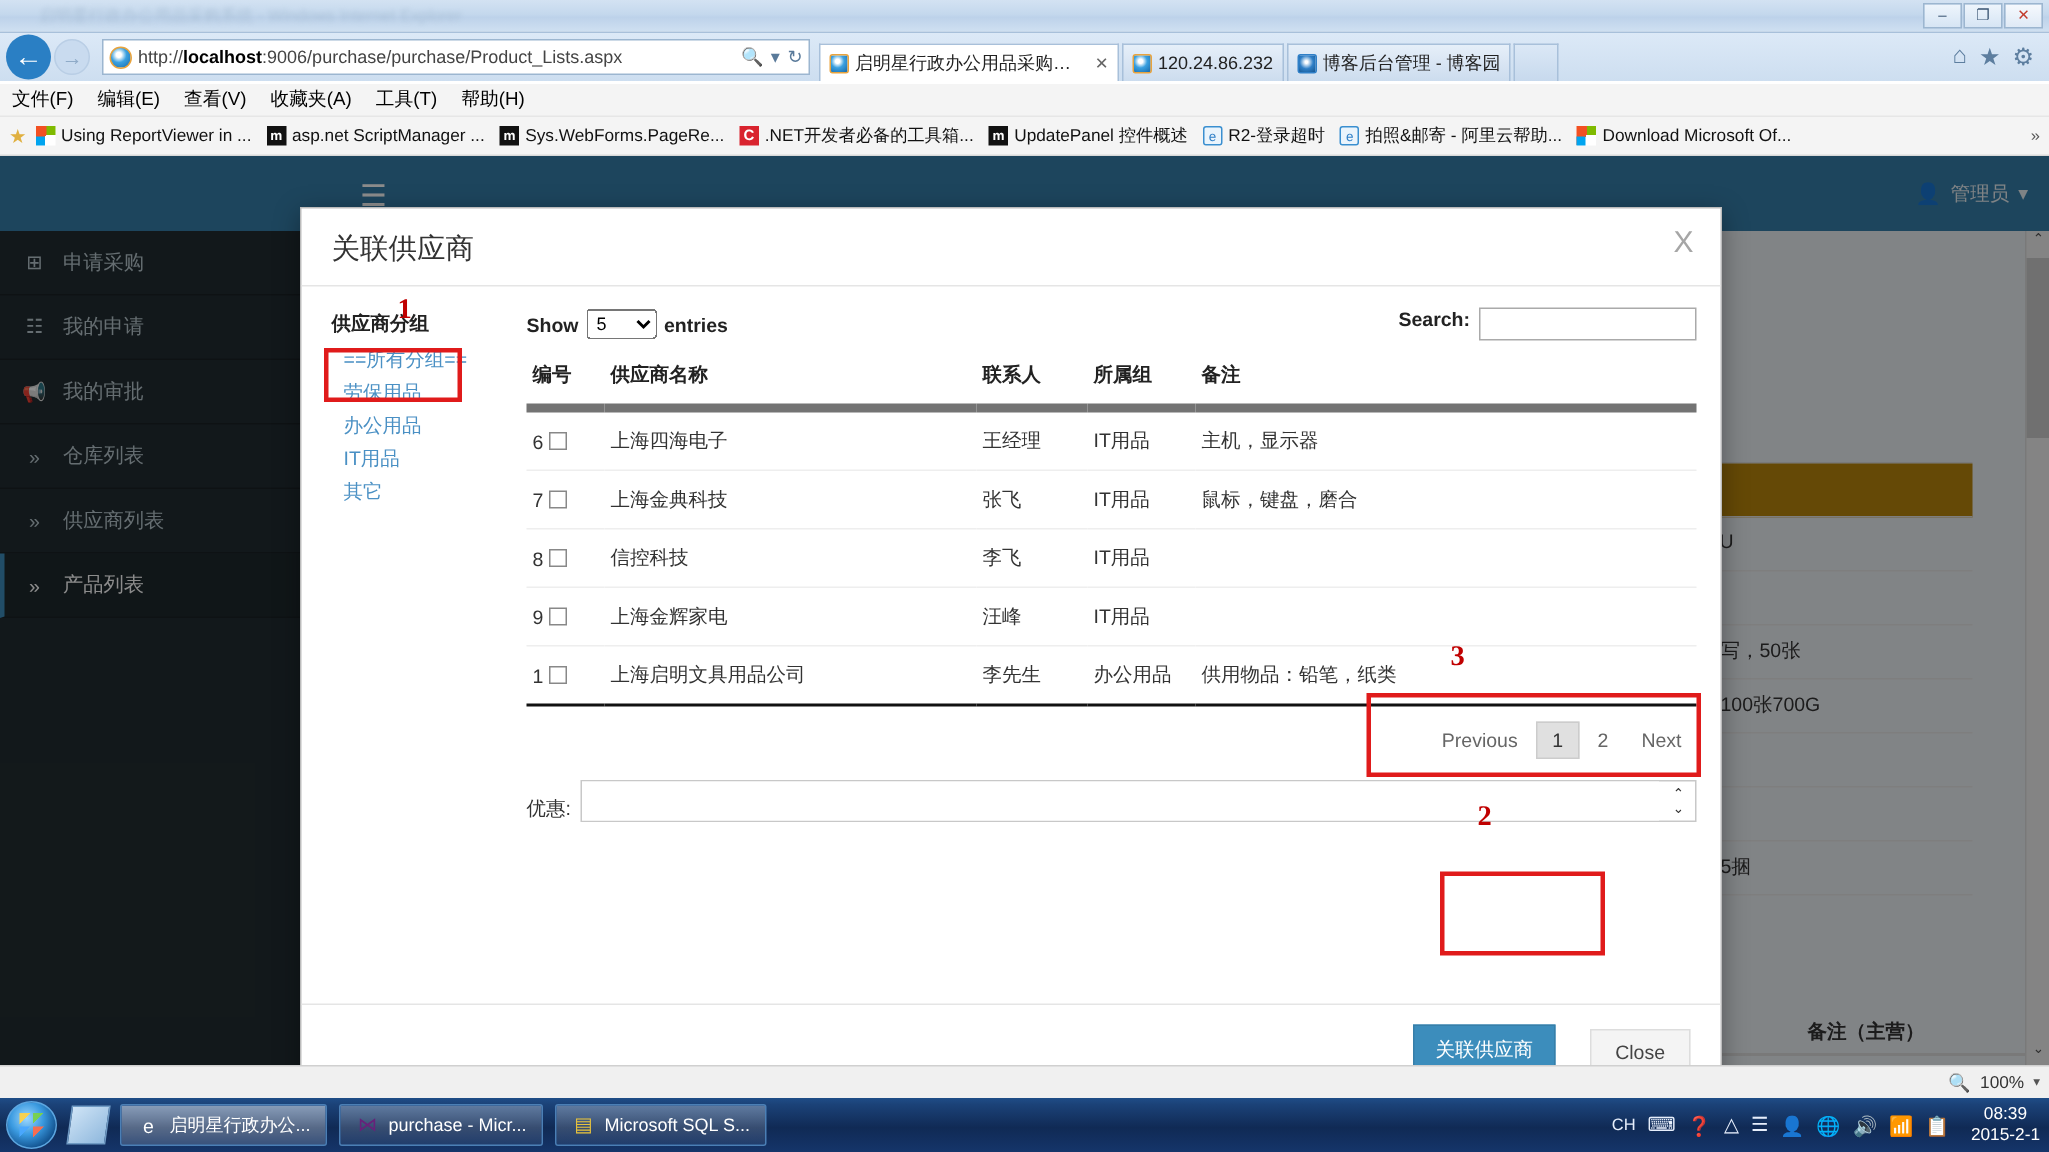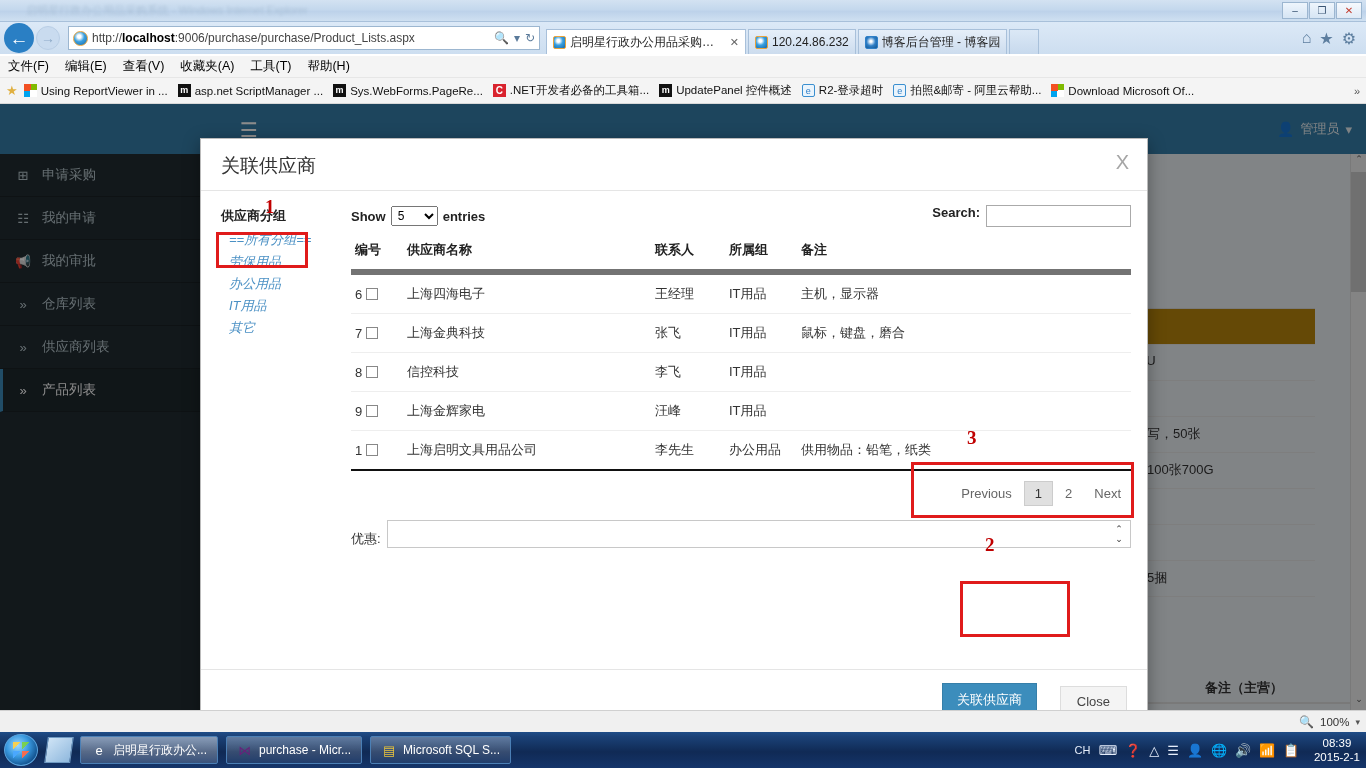--- a/index.html
+++ b/index.html
@@ -168,21 +168,21 @@
   }
   .modal-head { position:relative; height:52px; border-bottom:1px solid #e5e5e5; }
   .modal-title { position:absolute; left:20px; top:14px; font-size:19px; color:#333; }
   .modal-x { position:absolute; right:18px; top:12px; font-size:20px; color:#a6a6a6; cursor:pointer; }
 
   .modal-body { position:absolute; left:0; top:52px; right:0; bottom:64px; }
   .modal-foot { position:absolute; left:0; right:0; bottom:0; height:64px; border-top:1px solid #e5e5e5; }
 
   .grp-panel { position:absolute; left:20px; top:16px; width:130px; }
   .grp-title { font-size:13px; font-weight:bold; color:#222; margin-bottom:6px; }
-  .grp-link { display:block; font-size:13px; color:#4a90c4; margin:4px 0 4px 8px; cursor:pointer;font-style:italic; }
+  .grp-link { display:block; font-size:13px; color:#4a90c4; margin:4px 0 4px 8px; cursor:pointer; }
 
   .tbl-panel { position:absolute; left:150px; top:8px; right:16px; bottom:0; }
   .dt-top { display:flex; align-items:center; justify-content:space-between; height:34px; font-size:13px; font-weight:bold; color:#222; }
   .dt-len { display:flex; align-items:center; gap:5px; }
   .dt-len select { font-size:12px; font-family:"Liberation Sans",sans-serif; padding:1px 2px; }
   .dt-search { display:flex; gap:6px; }
   .dt-search input { width:145px; height:22px; border:1px solid #aaa; padding:0 4px; font-size:12px; }
 
   table.dt { width:100%; border-collapse:collapse; font-size:13px; color:#333; }
   table.dt th {

